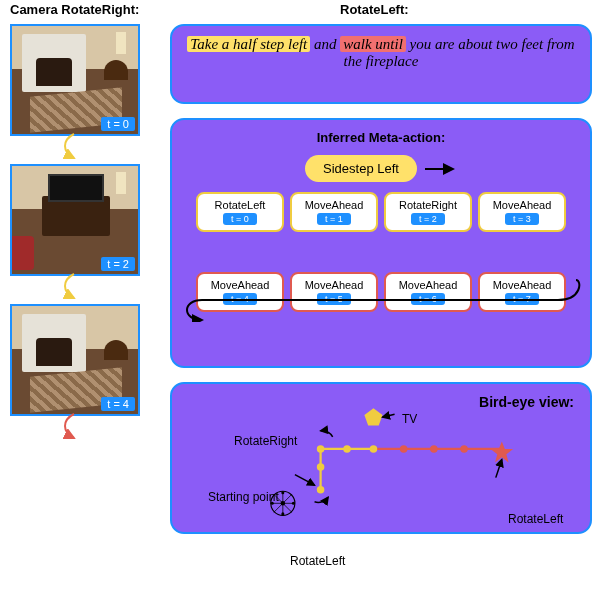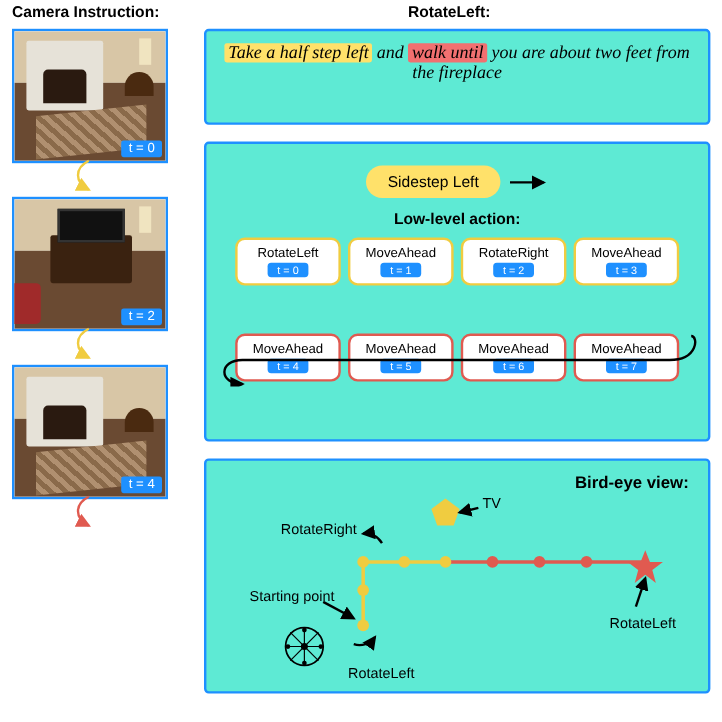--- a/index.html
+++ b/index.html
@@ -63,26 +63,26 @@
     background:#1e90ff; color:#fff; font-size:11px; padding:1px 6px; border-radius:2px;
   }
   .arrow-between {
     position:absolute; left:58px; width:32px; height:28px;
   }
   .panel {
     position: absolute;
     left: 170px;
     right: 10px;
     border: 2px solid #1e90ff;
-    border-radius: 4px;
-    background:#5eead4;
+    border-radius: 14px;
+    background:#8b5cf6;
   }
   .panel.instr { top: 24px; height: 80px; padding:10px 12px; text-align:center; font-style:italic; font-size:15px; font-family:"Comic Sans MS", cursive; }
   .panel.meta { top: 118px; height: 250px; padding:8px; text-align:center; }
-  .panel.bird { top: 382px; height: 196px; }
+  .panel.bird { top: 382px; height: 152px; }
   .hl-yellow { background:#ffe16a; padding:0 3px; border-radius:2px;}
   .hl-red { background:#f17070; padding:0 3px; border-radius:2px;}
   .meta-title { font-weight:bold; font-size:13px; margin-top:2px; }
   .meta-row { display:flex; justify-content:center; align-items:center; gap:6px; margin:10px 0; }
   .pill {
     display:inline-block; padding:6px 18px; border-radius:18px; font-size:13px;
   }
   .pill.yellow { background:#ffe16a; }
   .pill.red { background:#f17070; }
   .lo-title { font-weight:bold; font-size:13px; margin-top:4px;}
@@ -93,21 +93,21 @@
   .lo.yellow { border-color:#f0cc40; }
   .lo.red { border-color:#e05a50; }
   .lo .tb { background:#1e90ff; color:#fff; font-size:9px; padding:1px 8px; border-radius:3px; margin-top:2px; }
   .bird-svg { width:100%; height:100%; }
   .bird-title { position:absolute; right:16px; top:10px; font-weight:bold; font-size:14px; }
   .lab { position:absolute; font-weight:normal; font-size:12px; }
 </style>
 </head>
 <body>
 
-<div class="header-left">Camera Instruction:</div>
+<div class="header-left">Camera RotateRight:</div>
 <div class="header-right">RotateLeft:</div>
 
 <div class="cam-col">
 
   <div class="cam">
     <div class="room">
       <div class="room-bg-top"></div>
         <div class="room-bg-bot"></div>
       <div class="fireplace">
           <div class="fire-inner"></div>
@@ -164,32 +164,32 @@
       </marker>
     </defs>
   <path d="M16,2 C4,8 4,20 16,26" stroke="#e05a50" stroke-width="2" fill="none" marker-end="url(#ah2)"></path>
 </svg>
 
 <div class="panel instr">
   <span class="hl-yellow">Take a half step left</span><span> and </span><span class="hl-red">walk until</span><span> you are about two feet from the fireplace</span>
 </div>
 
 <div class="panel meta">
+  <div class="meta-title">Inferred Meta-action:</div>
   <div class="meta-row">
     <span class="pill yellow">Sidestep Left</span>
     <svg width="34" height="14" viewBox="0 0 34 14">
       <defs>
           <marker id="blkA" markerWidth="6" markerHeight="6" refX="5" refY="3" orient="auto">
             <path d="M0,0 L6,3 L0,6 Z" fill="#000"></path>
           </marker>
         </defs>
       <line x1="2" y1="7" x2="30" y2="7" stroke="#000" stroke-width="2" marker-end="url(#blkA)"></line>
     </svg>
   </div>
-  <div class="lo-title">Low-level action:</div>
   <div class="lo-row">
     <div class="lo yellow">
         <span>RotateLeft</span>
         <span class="tb">t = 0</span>
       </div>
     <div class="lo yellow">
         <span>MoveAhead</span>
         <span class="tb">t = 1</span>
       </div>
     <div class="lo yellow">

